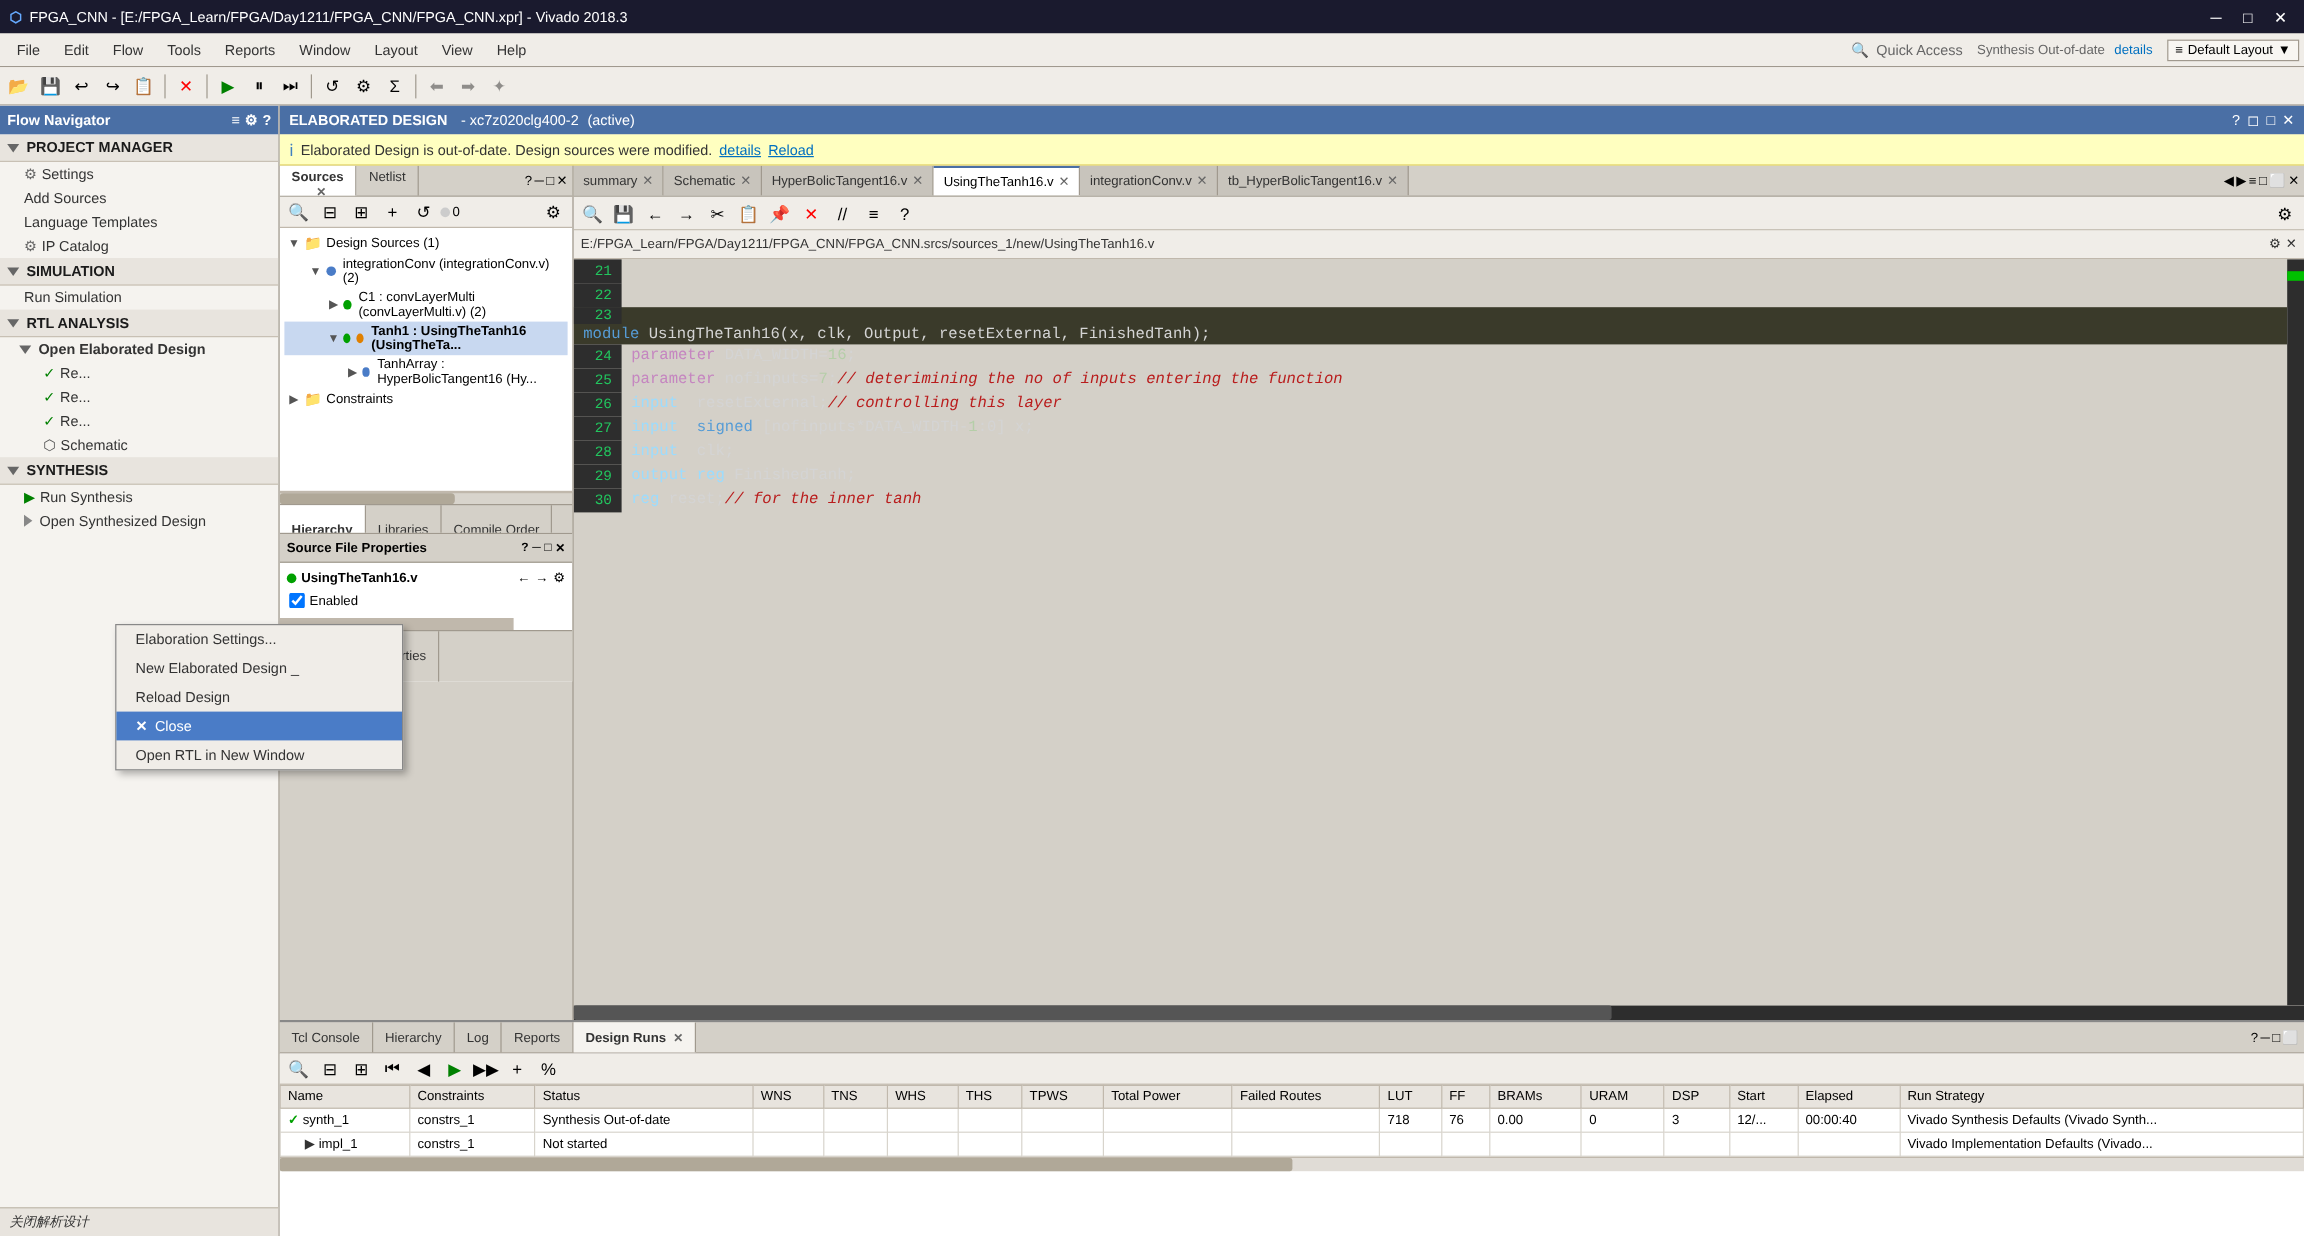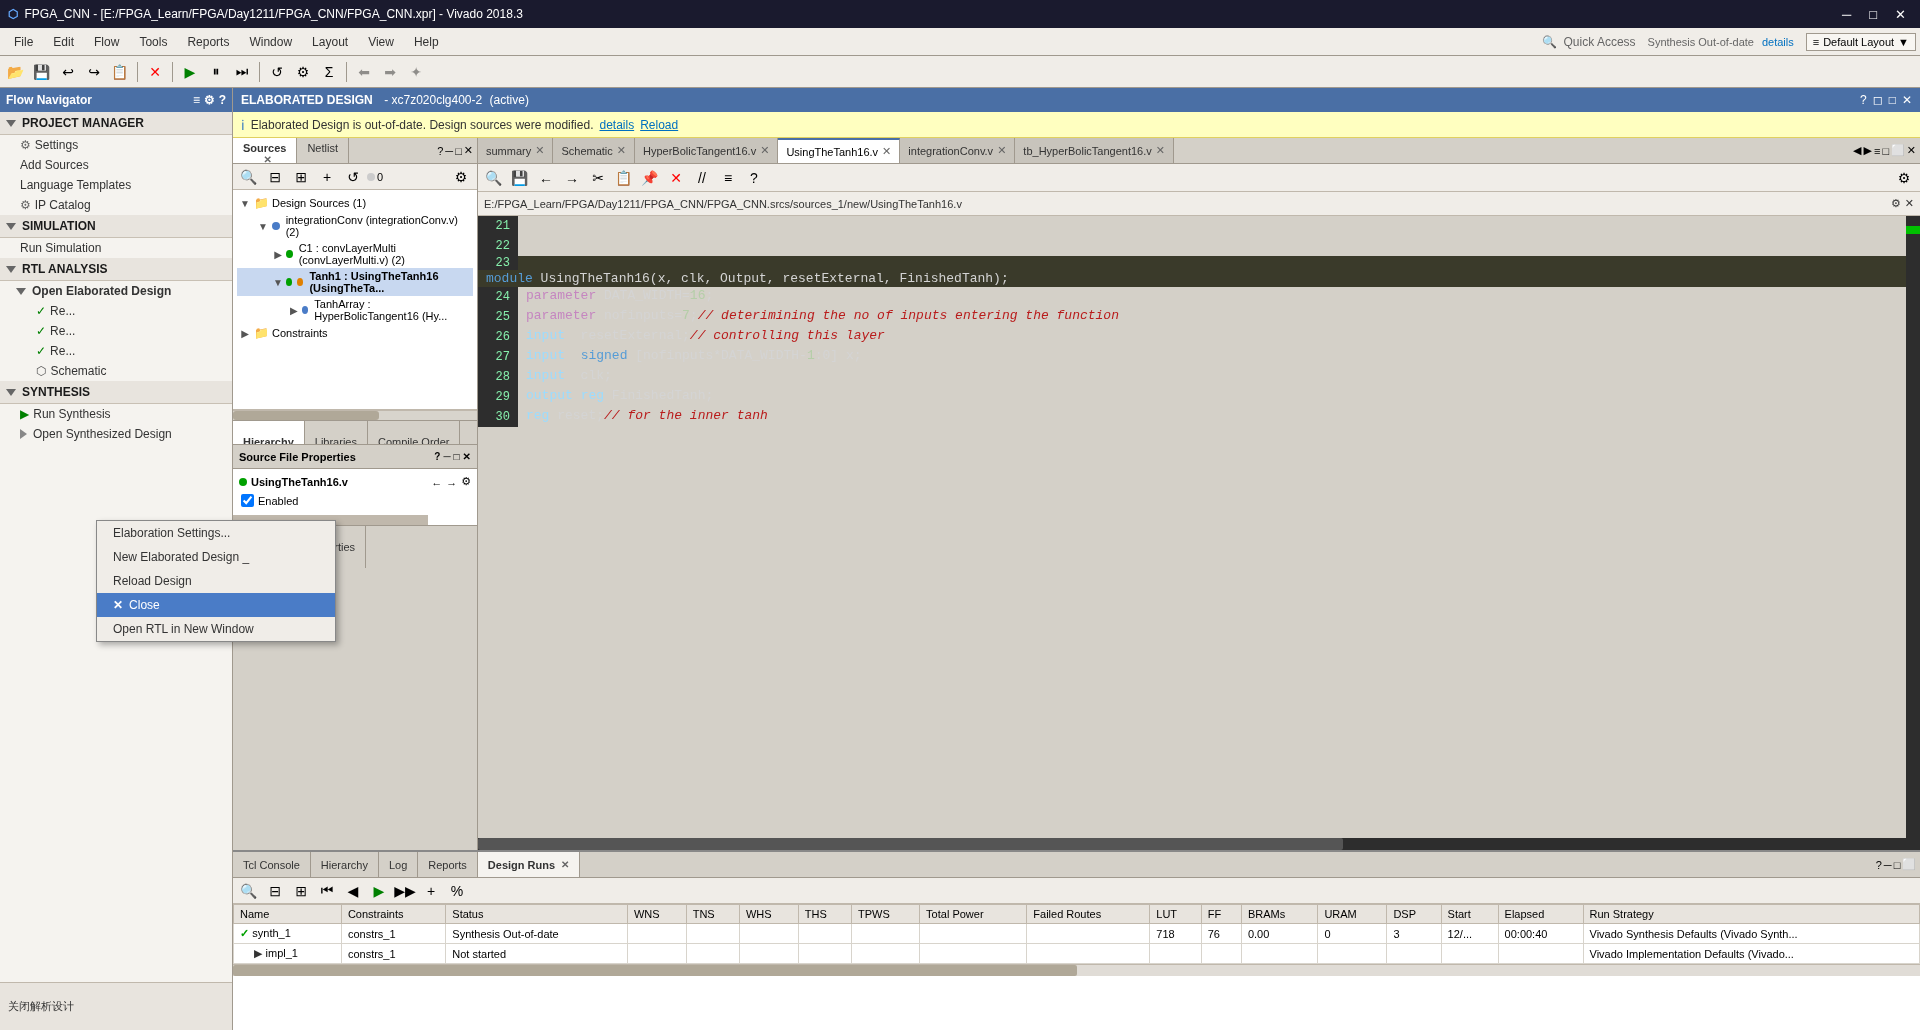--- a/index.html
+++ b/index.html
@@ -47,21 +47,21 @@
     
     #editor-tabs { background: #d4d0c8; border-bottom: 1px solid #a0998e; display: flex; align-items: stretch; height: 26px; font-size: 11px; overflow: hidden; }
     .editor-tab { padding: 3px 8px; cursor: pointer; border-right: 1px solid #a0998e; display: flex; align-items: center; gap: 4px; white-space: nowrap; color: #333; background: #c8c4bc; }
     .editor-tab.active { background: #ffffff; color: #000; border-top: 2px solid #4a6fa5; }
     .editor-tab .close-tab { font-size: 11px; color: #666; cursor: pointer; }
     
     
     #file-path-bar { background: #f0ede8; border-bottom: 1px solid #c0b8ac; height: 24px; display: flex; align-items: center; justify-content: space-between; padding: 0 6px; font-size: 11px; color: #333; }
     #code-editor { flex: 1; overflow-y: auto; font-family: 'Courier New', monospace; font-size: 13px; }
     .code-line { display: flex; align-items: stretch; min-height: 20px; }
-    .line-num { width: 40px; min-width: 40px; background: #2d2d2d; color: #86efac; text-align: right; padding-right: 8px; padding-left: 4px; font-size: 12px; user-select: none; display: flex; align-items: center; justify-content: flex-end; }
+    .line-num { width: 40px; min-width: 40px; background: #2d2d2d; color: #22c55e; text-align: right; padding-right: 8px; padding-left: 4px; font-size: 12px; user-select: none; display: flex; align-items: center; justify-content: flex-end; }
     .line-content { padding: 1px 8px; color: #d4d4d4; flex: 1; white-space: pre; }
     .code-line.highlighted { background: #3a3a2a; flex-direction: column; }
     .kw-blue { color: #569cd6; }
     .kw-param { color: #c586c0; }
     .kw-input { color: #9cdcfe; }
     .kw-output { color: #9cdcfe; }
     .kw-reg { color: #9cdcfe; }
     .kw-signed { color: #569cd6; }
     .comment { color: #b91c1c; font-style: italic; }
     .num { color: #b5cea8; }
@@ -110,21 +110,21 @@
     #right-content { flex: 1; display: flex; flex-direction: column; overflow: hidden; }
     #editor-toolbar { background: #f0ede8; border-bottom: 1px solid #c0b8ac; height: 28px; display: flex; align-items: center; padding: 0 4px; gap: 2px; justify-content: space-between; }
     .editor-tool-group { display: flex; align-items: center; gap: 2px; }
     
     #middle-area { flex: 1; display: flex; overflow: hidden; }
     #sources-panel { width: 245px; min-width: 245px; display: flex; flex-direction: column; border-right: 1px solid #a0998e; overflow: hidden; }
     
     
     .hscroll { height: 12px; background: #e0dcd6; border-top: 1px solid #c0b8ac; }
     
-    .nav-bottom-text { padding: 16px 8px; font-size: 11px; color: #333; border-top: 1px solid #c0b8ac; background: #e8e4de; }
+    .nav-bottom-text { padding: 4px 8px; font-size: 11px; color: #333; border-top: 1px solid #c0b8ac; background: #e8e4de; font-style: italic; }
     
     .synthesis-outofdate { color: #666; font-size: 11px; }
     .synthesis-details { color: #0070c0; cursor: pointer; font-size: 11px; }
     #layout-dropdown { background: #f8f6f2; border: 1px solid #a0998e; padding: 2px 6px; font-size: 11px; display: flex; align-items: center; gap: 4px; cursor: pointer; }
     
     #top-bars { background: #f0ede8; }
     
     #code-container { flex: 1; display: flex; overflow: hidden; position: relative; }
     
     #bottom-panel { height: 180px; border-top: 2px solid #888; display: flex; flex-direction: column; }

